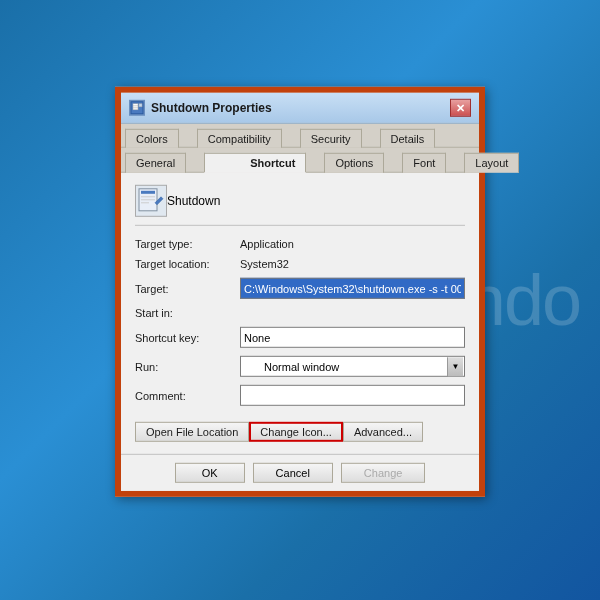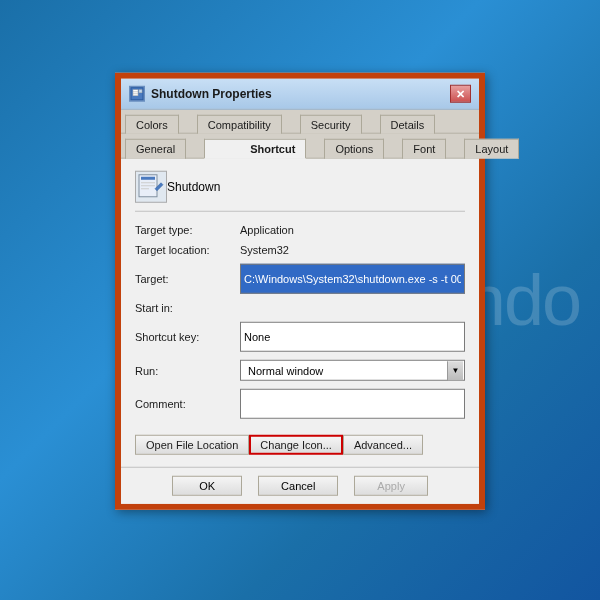--- a/index.html
+++ b/index.html
@@ -170,21 +170,21 @@
     }
 
     .form-value {
       font-size: 11px;
       color: #1a1a1a;
       text-align: center;
     }
 
     .form-input {
       flex: 1;
-      height: 30px;
+      height: 21px;
       border: 1px solid #7a7a7a;
       background: white;
       font-size: 11px;
       padding: 0 3px;
       outline: none;
     }
 
     .form-input.highlighted {
       background: #316ac5;
       color: white;
@@ -194,21 +194,21 @@
       flex: 1;
       position: relative;
     }
 
     .select-wrapper select {
       width: 100%;
       height: 21px;
       border: 1px solid #7a7a7a;
       background: white;
       font-size: 11px;
-      padding: 0 3px;
+      padding: 0 19px;
       outline: none;
     }
 
     .select-arrow {
       position: absolute;
       right: 2px;
       top: 50%;
       transform: translateY(-50%);
       width: 16px;
       height: 19px;
@@ -243,21 +243,21 @@
       padding: 2px 9px;
     }
 
     
     .dialog-footer {
       background: #f0f0f0;
       border-top: 1px solid #c0c0c0;
       padding: 8px;
       display: flex;
       justify-content: center;
-      gap: 16px;
+      gap: 8px;
     }
 
     .footer-btn {
       padding: 3px 22px;
       font-size: 11px;
       border: 1px solid #aca899;
       background: linear-gradient(to bottom, #f5f5f5, #ddd);
       cursor: pointer;
       min-width: 70px;
       text-align: center;
@@ -368,16 +368,16 @@
       <button class="btn">Open File Location</button>
       <button class="btn highlighted-border">Change Icon...</button>
       <button class="btn">Advanced...</button>
     </div>
 
   </div>
 
   <div class="dialog-footer">
     <button class="footer-btn">OK</button>
     <button class="footer-btn">Cancel</button>
-    <button class="footer-btn disabled">Apply</button>
+    <button class="footer-btn disabled">Change</button>
   </div>
 
 </div>
 
 </body></html>

